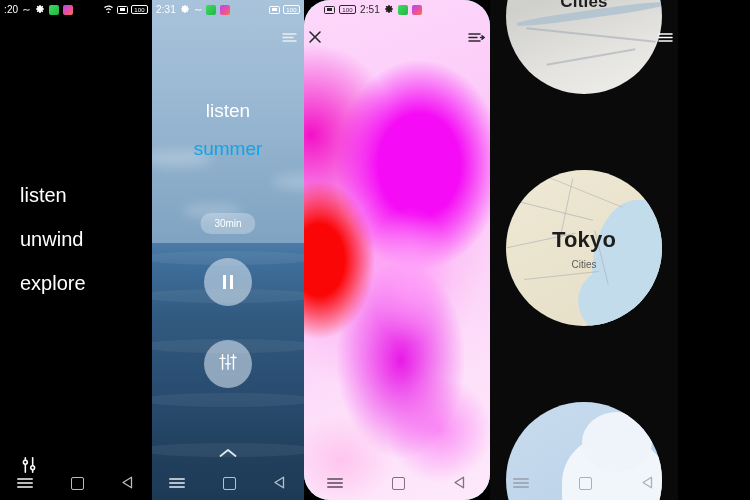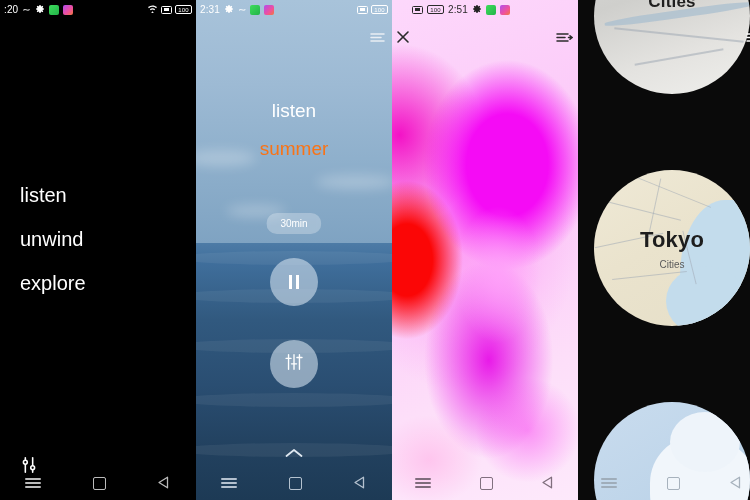--- a/index.html
+++ b/index.html
@@ -1,20 +1,20 @@
 <!DOCTYPE html>
 <html><head>
 <meta charset="utf-8">
 <style>
   * { margin:0; padding:0; box-sizing:border-box; }
   html,body{ width:750px; height:500px; overflow:hidden; background:#000;
     font-family:"Liberation Sans", sans-serif; }
   #app{ position:relative; width:750px; height:500px; display:flex; }
 
-  .panel{ position:relative; width:196px; height:500px; overflow:hidden; flex:0 0 auto; }
+  .panel{ position:relative; width:152px; height:500px; overflow:hidden; flex:0 0 auto; }
   .panel.p3{ width:186px; }
   .panel.p4{ width:188px; }
 
   
   .statusbar{ position:absolute; top:0; left:0; right:0; height:19px; z-index:40;
     display:flex; align-items:center; padding:0 4px; font-size:9.5px; letter-spacing:.1px; }
   .sb-left{ display:flex; align-items:center; gap:4px; }
   .sb-right{ margin-left:auto; display:flex; align-items:center; gap:3px; }
   .sb-time{ font-size:10px; font-weight:400; }
   .sb-ico{ width:10px; height:10px; display:inline-block; border-radius:2px; }
@@ -55,39 +55,39 @@
     background:linear-gradient(180deg,#a8c3da 0%,#9dbad4 35%,#8fb0cc 65%,#7fa3c2 100%); }
   .p2 .sky .cloud{ position:absolute; border-radius:50%; background:rgba(255,255,255,.25); filter:blur(6px); }
   .p2 .sea{ position:absolute; left:0; right:0; top:243px; bottom:0;
     background:linear-gradient(180deg,#4d7ba6 0%,#3f6e9b 8%,#31597f 30%,#2a4e72 55%,#22415f 80%,#1d3a55 100%); }
   .p2 .wave{ position:absolute; left:-10%; width:120%; height:14px; border-radius:50%;
     background:rgba(255,255,255,.06); }
   .p2 .statusbar{ color:#fff;align-items:center; }
   .p2 .navbar{ color:#cfd9e4; }
   .p2-title{ position:absolute; left:0; right:0; top:100px; text-align:center; }
   .p2-title .t1{ font-size:19px; font-weight:400; color:#fff; }
-  .p2-title .t2{ font-size:19px; font-weight:400; color:#f97316; margin-top:16px; line-height:22px; }
+  .p2-title .t2{ font-size:19px; font-weight:400; color:#0ea5e9; margin-top:16px; line-height:22px; }
   .pill{ position:absolute; left:50%; transform:translateX(-50%); top:213px;
     background:rgba(255,255,255,.28); color:#fff; font-size:10px; padding:5px 14px;
     border-radius:12px; backdrop-filter:blur(2px); }
   .circle-btn{ position:absolute; left:50%; transform:translateX(-50%);
     width:48px; height:48px; border-radius:50%; background:rgba(215,230,242,.58);
     display:flex; align-items:center; justify-content:center; }
   .circle-btn.play{ top:258px; }
   .circle-btn.mix{ top:340px; }
   .pause-ico{ display:flex; gap:4px; }
   .pause-ico i{ display:block; width:3px; height:14px; background:#fff; }
   .chev-up{ position:absolute; left:50%; transform:translateX(-50%); bottom:42px;
     width:18px; height:10px; }
   .chev-up svg{ width:18px; height:10px; display:block; }
   .ham-x{ position:absolute; right:6px; top:30px; width:16px; height:14px; z-index:45; }
   .ham-x svg{ width:16px; height:14px; display:block; }
 
   
-  .p3{ background:#5eead4; overflow:hidden; }
+  .p3{ background:#5eead4; overflow:hidden;border-radius:26px; }
   .p3 .grad{ position:absolute; inset:0;
     background:
       radial-gradient(120px 150px at 62% 33%, #f50bf5 0%, #f50bf5 34%, rgba(245,11,245,0) 70%),
       radial-gradient(95px 145px at 52% 72%, #e81ae8 0%, rgba(232,26,232,0) 68%),
       radial-gradient(85px 120px at 8% 52%, #fb0606 0%, #fb0606 30%, rgba(251,6,6,0) 66%),
       radial-gradient(120px 130px at 4% 27%, #f312c6 0%, rgba(243,18,198,0) 70%),
       radial-gradient(160px 200px at 35% 48%, rgba(255,120,240,.55) 0%, rgba(255,120,240,0) 75%),
       linear-gradient(160deg,#fdd8fb 0%,#fbc7f8 40%,#fddff9 75%,#fde9fb 100%);
     filter:blur(0.5px); }
   .p3 .grad2{ position:absolute; inset:0;

